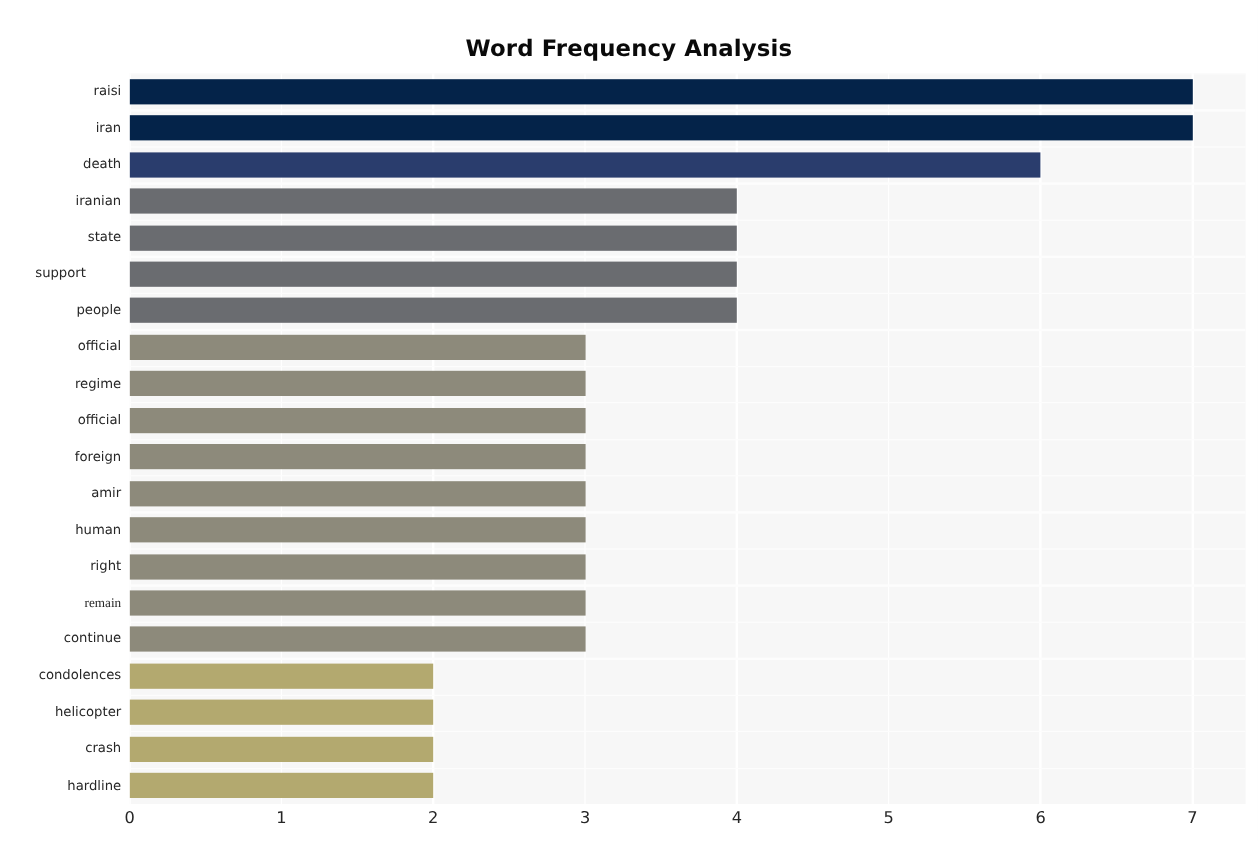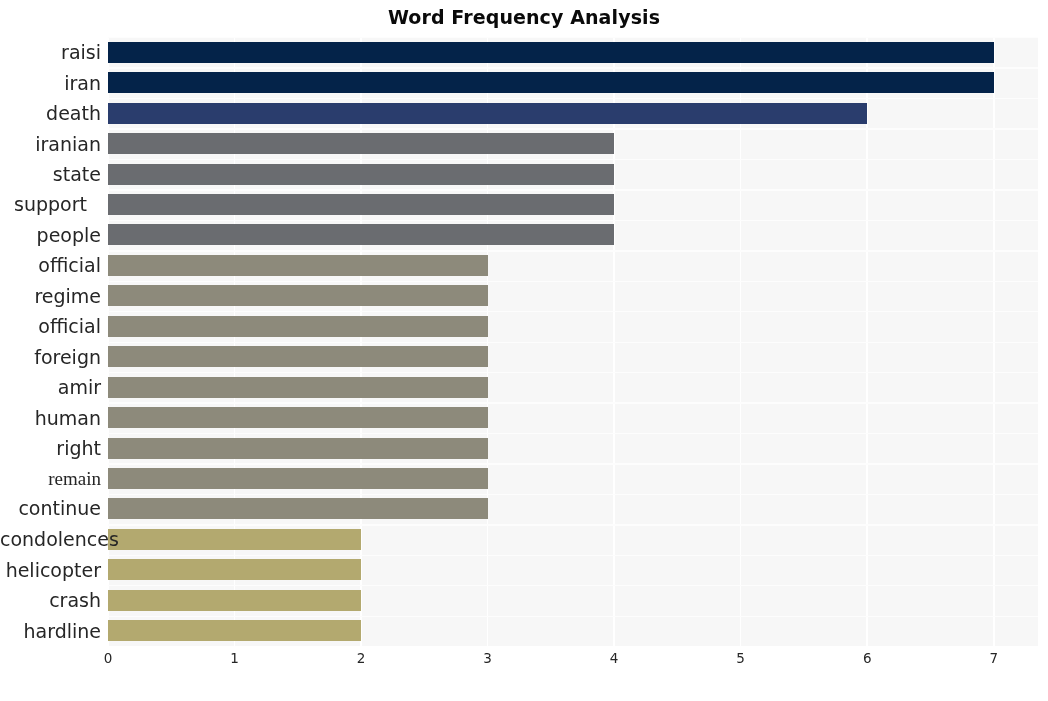--- a/index.html
+++ b/index.html
@@ -11,20 +11,21 @@
     width: 1048px;
     height: 701px;
     font-family: "DejaVu Sans", "Liberation Sans", sans-serif;
     overflow: hidden;
   }
   #figure {
     position: relative;
     width: 1048px;
     height: 506px;
     background: #ffffff;
+    margin-top: 24px;
   }
   #chart-title {
     position: absolute;
     left: 0;
     top: 6px;
     width: 1048px;
     text-align: center;
     font-size: 19px;
     font-weight: bold;
     color: #0a0a0a;
@@ -65,21 +66,21 @@
     left: 0;
     top: 37px;
     width: 101px;
     height: 609px;
   }
   .ylabel {
     position: absolute;
     right: 0;
     width: 101px;
     text-align: right;
-    font-size: 19px;
+    font-size: 11px;
     color: #262626;
     line-height: 14px;
     white-space: nowrap;
   }
   
   #xlabels {
     position: absolute;
     left: 0;
     top: 650px;
     width: 1048px;

